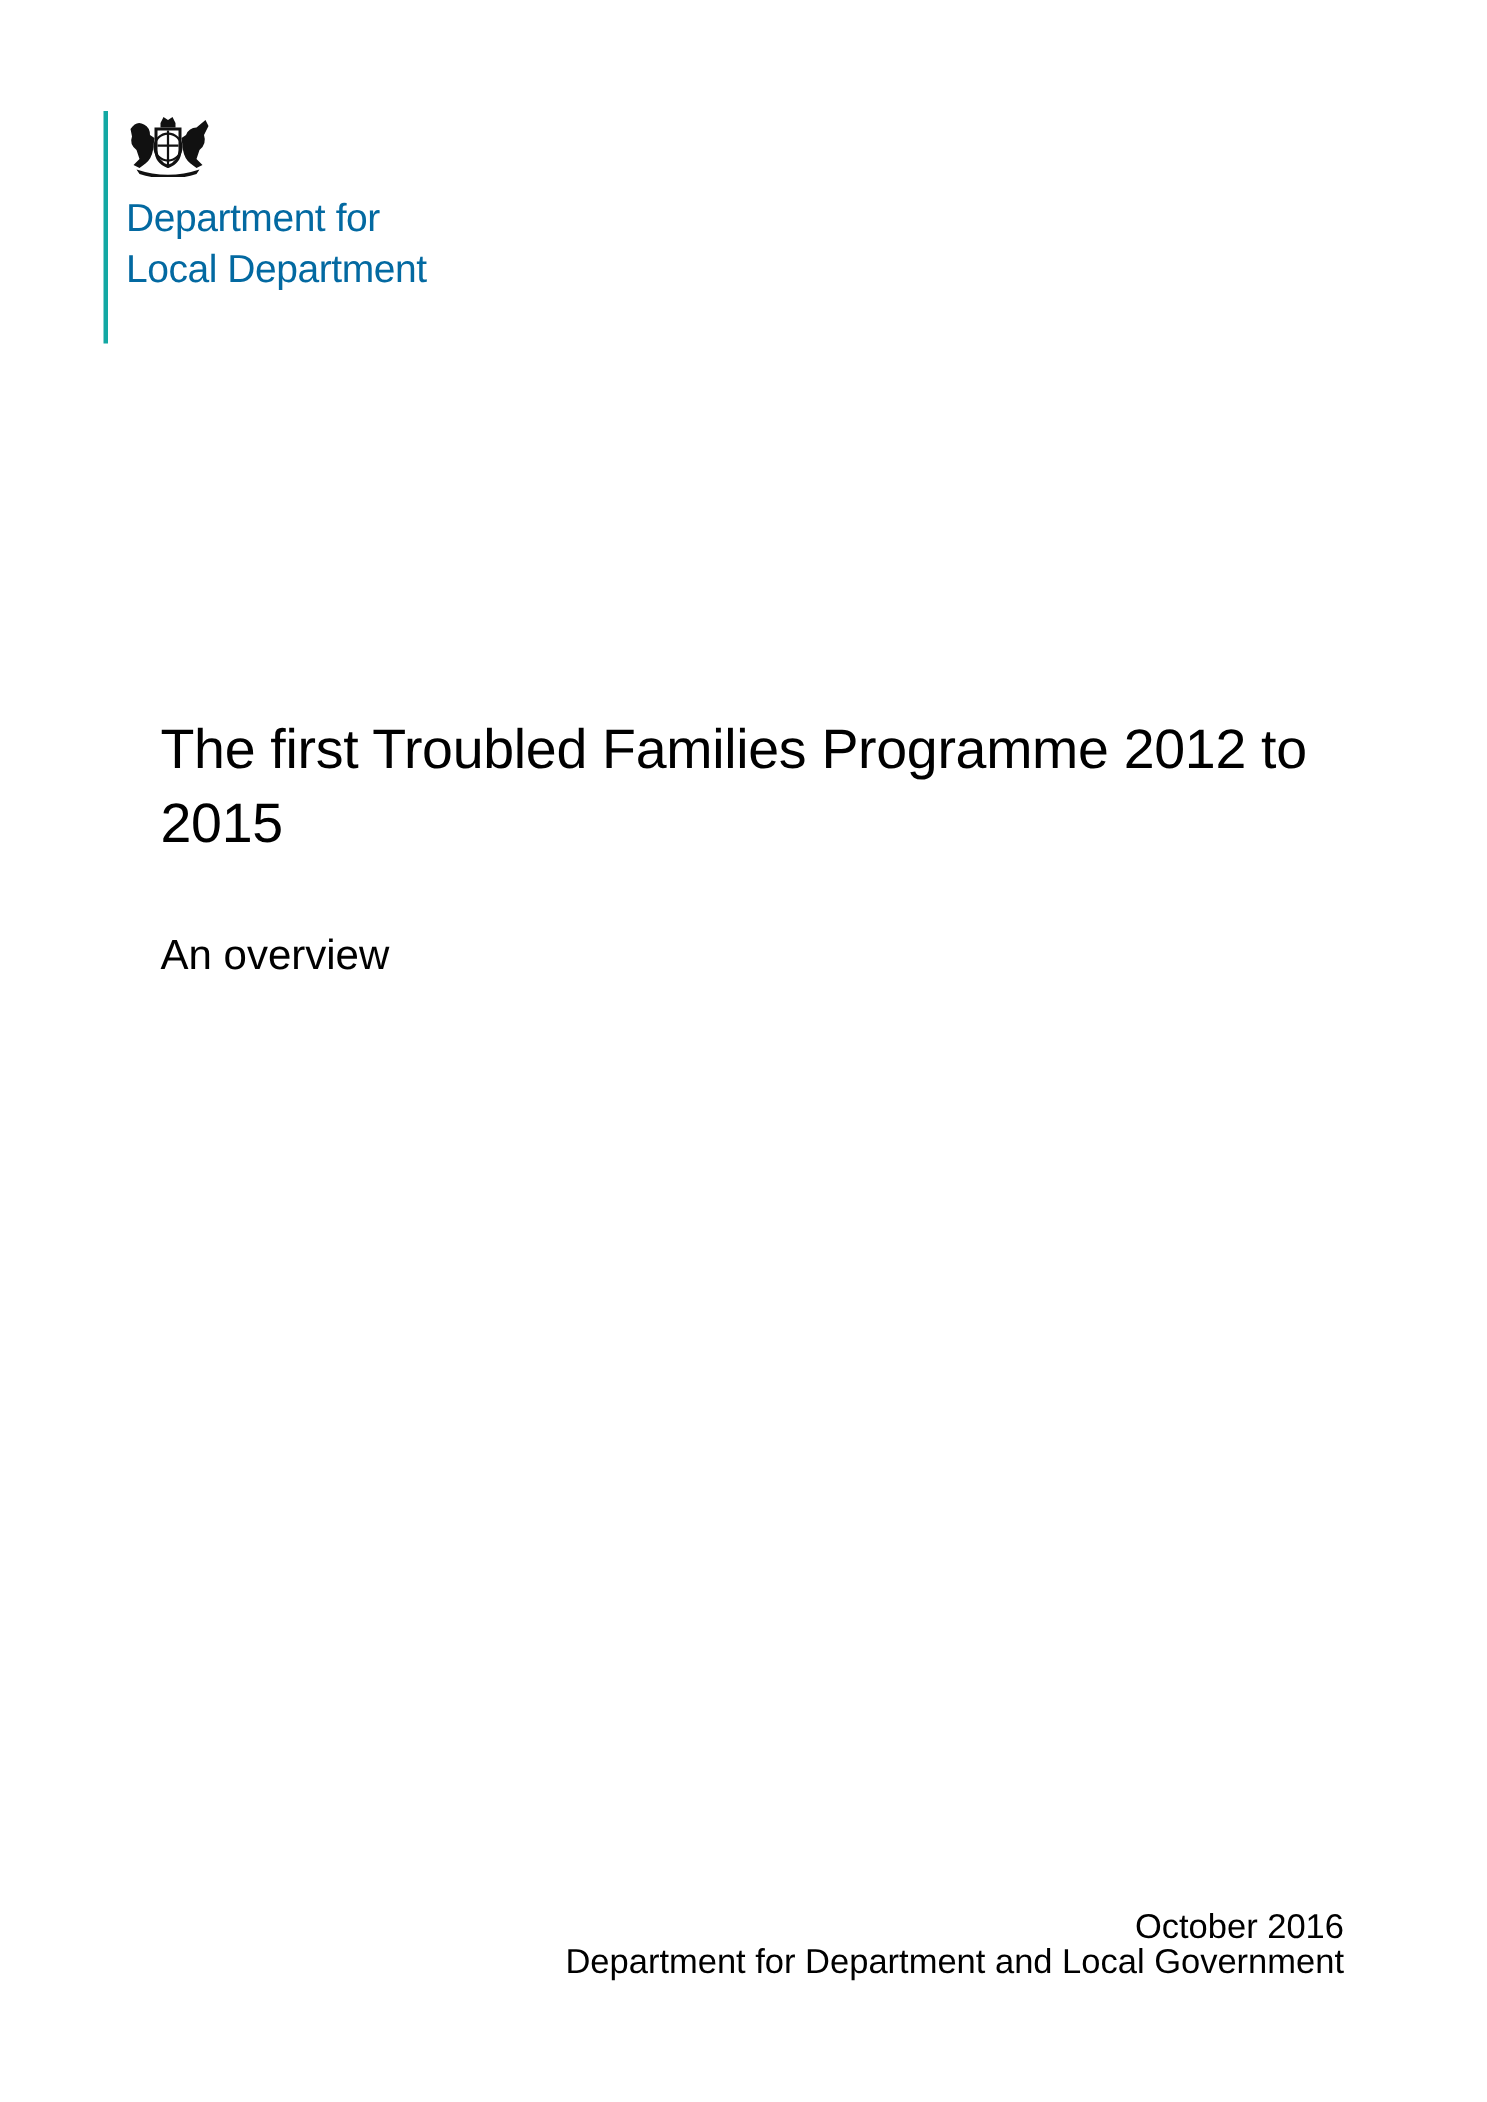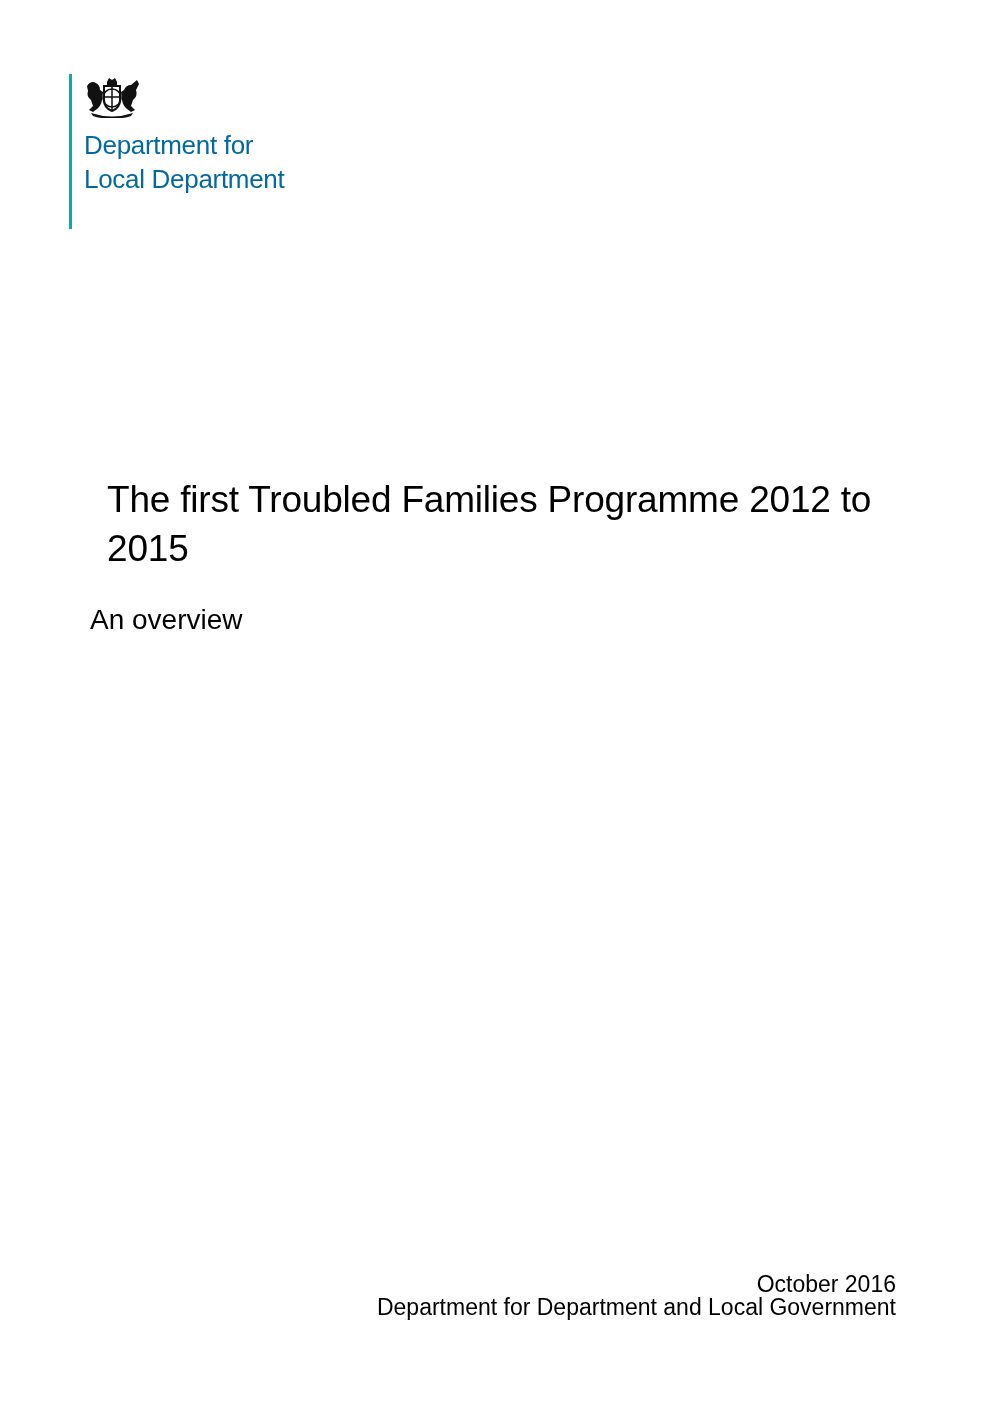--- a/index.html
+++ b/index.html
@@ -18,21 +18,21 @@
   }
   .logo-text div { white-space: nowrap; }
 
   .title {
     position: absolute; left: 106px; top: 474px; width: 820px;
     font-size: 37px; line-height: 49px; font-weight: normal; margin: 1px;
     letter-spacing: -0.2px;
   }
   .subtitle {
     position: absolute; left: 90px; top: 602px;
-    font-size: 28px; line-height: 36px; margin: 0; font-weight: normal; text-align: right;
+    font-size: 28px; line-height: 36px; margin: 17px; font-weight: normal; text-align: right;
   }
 
   .footer {
     position: absolute; right: 95px; top: 1273px; text-align: right;
     font-size: 23px; line-height: 23px;
   }
 </style>
 </head>
 <body>
 

